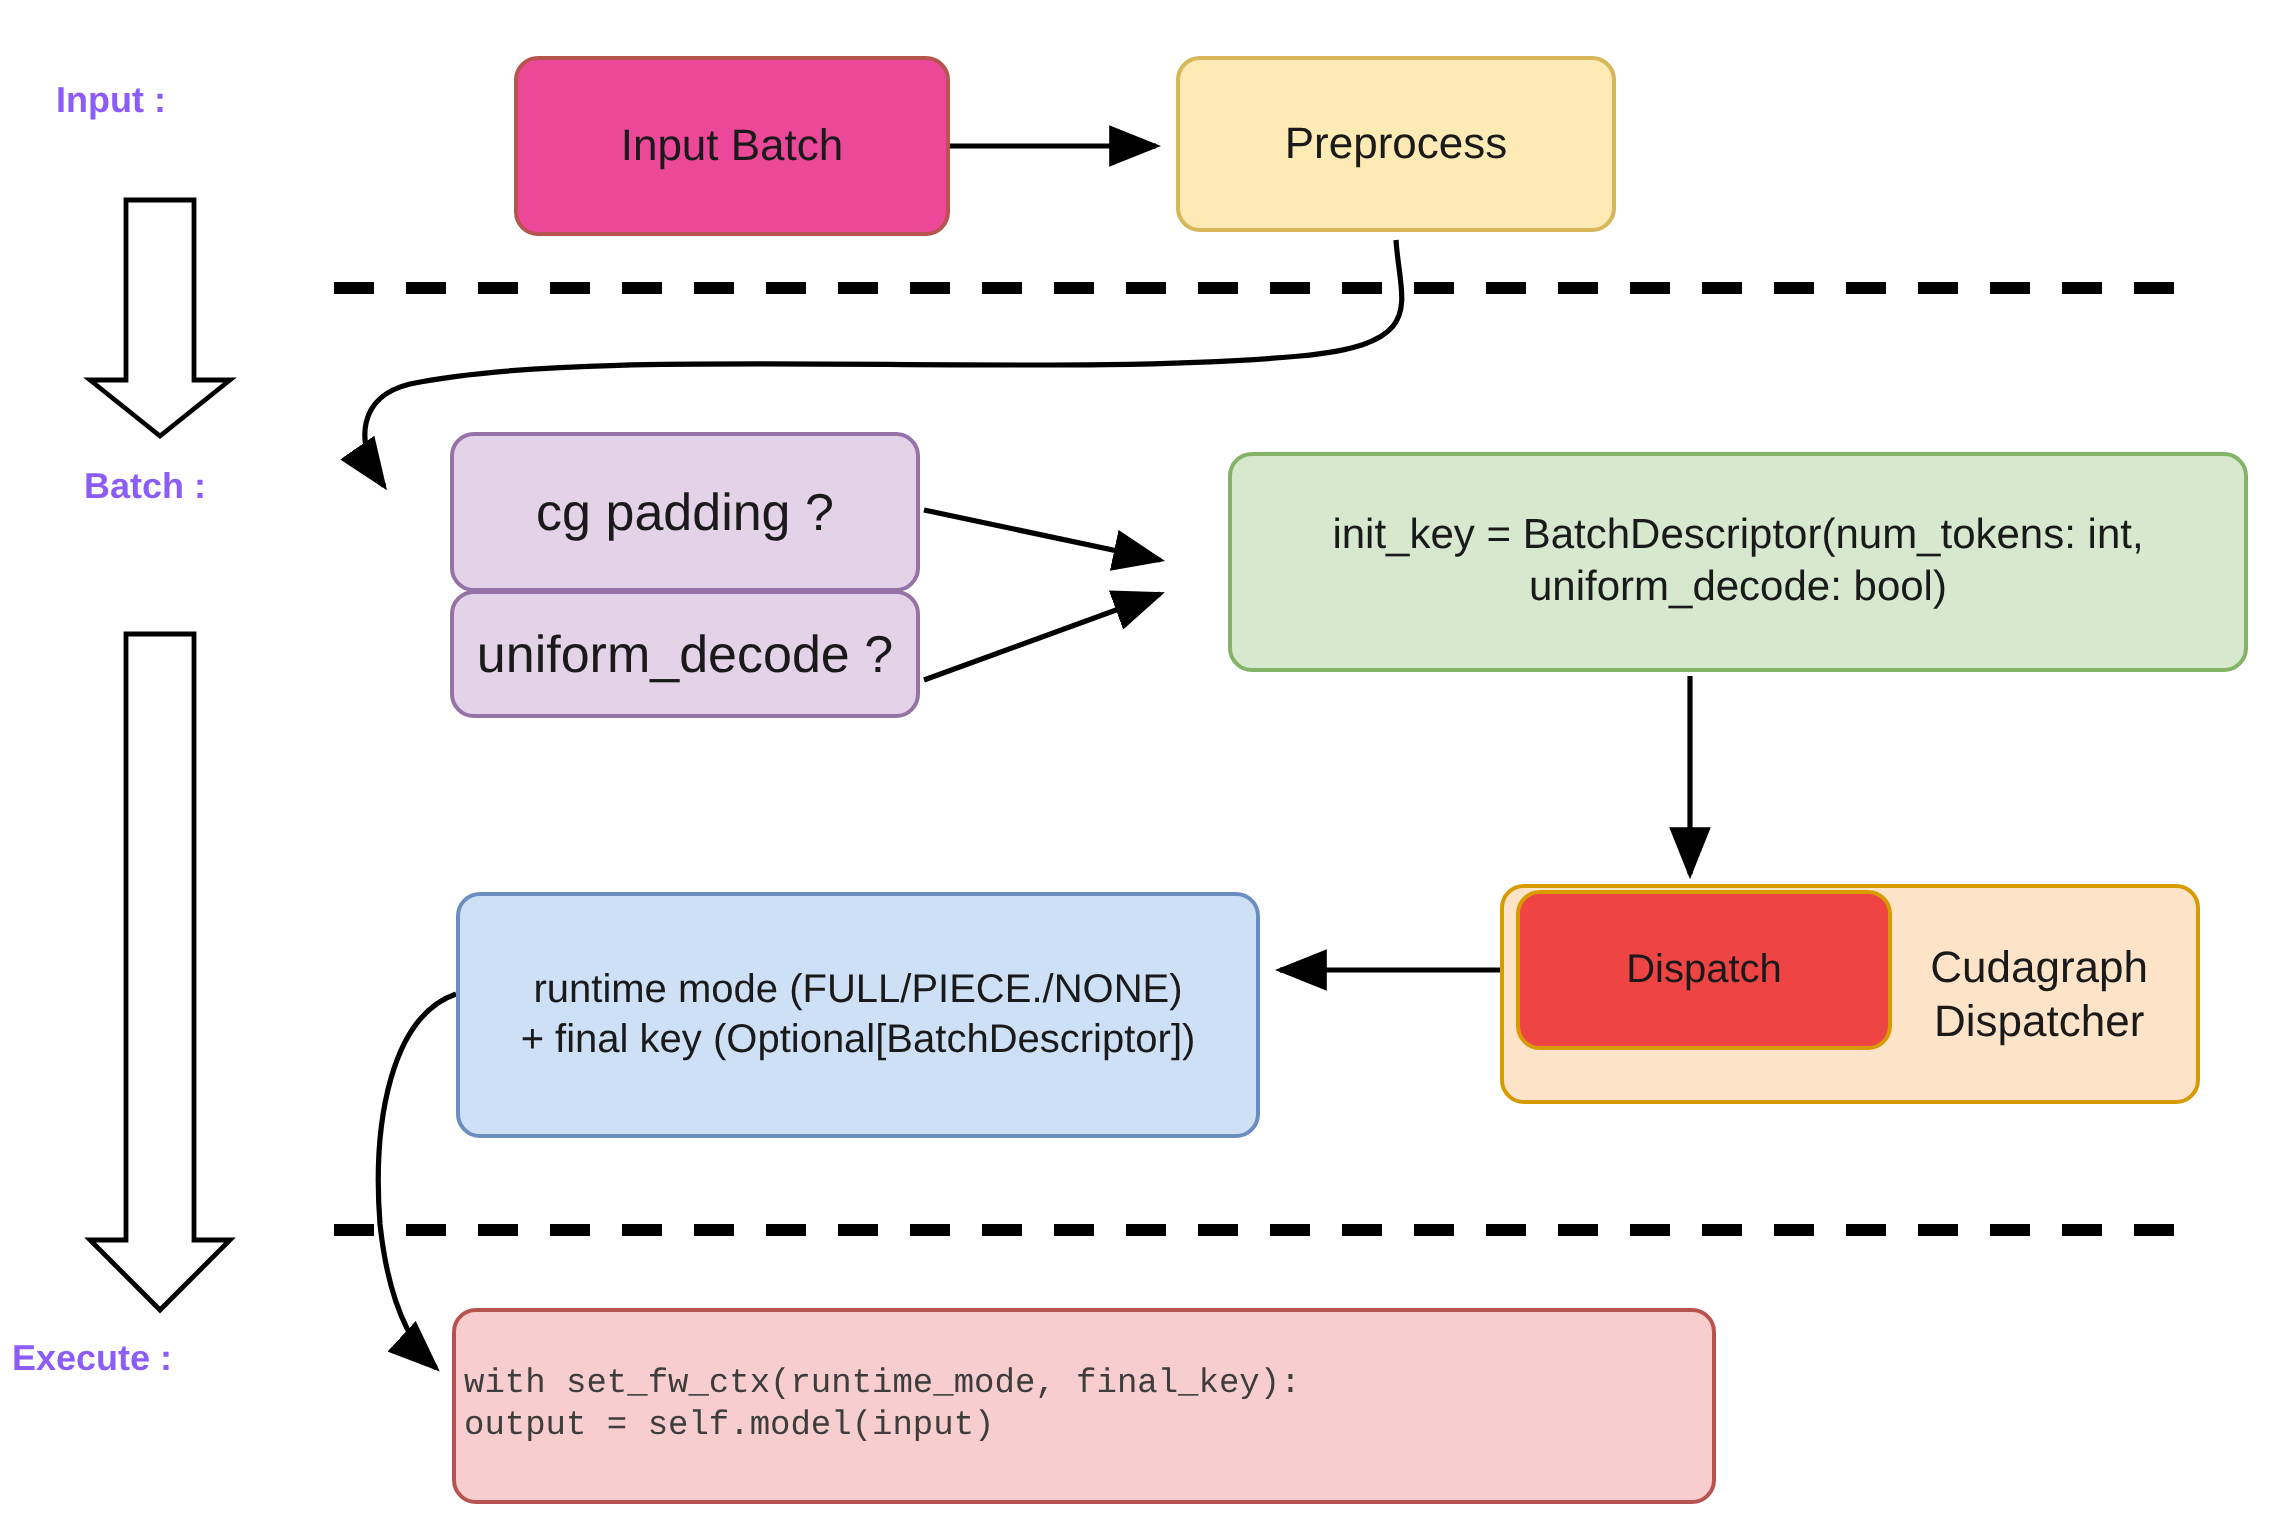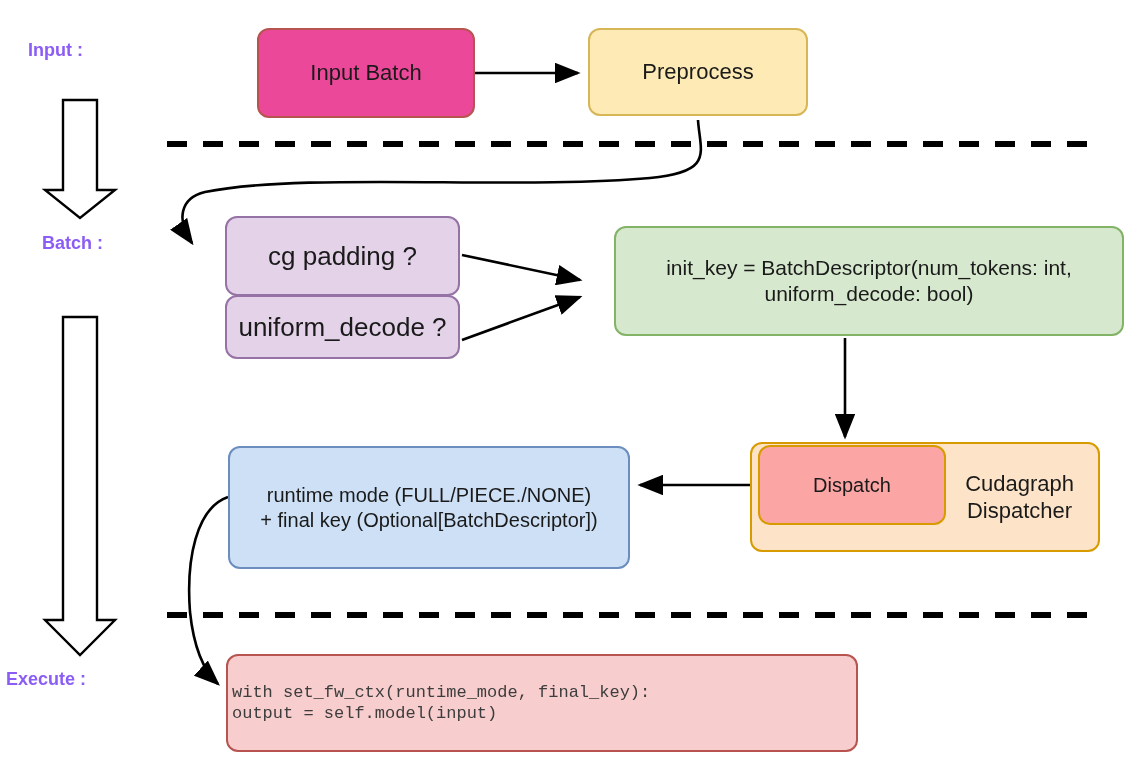--- a/index.html
+++ b/index.html
@@ -82,21 +82,21 @@
   #node-cudagraph-dispatcher {
     left: 750px; top: 442px; width: 350px; height: 110px;
     background: #fde4c8; border-color: #d79b00;
     font-size: 22px;
     align-items: center;
     justify-content: flex-end;
     padding-right: 24px;
   }
   #node-dispatch {
     left: 758px; top: 445px; width: 188px; height: 80px;
-    background: #fca5a5; border-color: #d79b00;
+    background: #ef4444; border-color: #d79b00;
     font-size: 20px;
   }
   #node-runtime-mode {
     left: 228px; top: 446px; width: 402px; height: 123px;
     background: #cde0f5; border-color: #6c8ebf;
     font-size: 20px;
     padding: 0 8px;
   }
   #node-execute-code {
     left: 226px; top: 654px; width: 632px; height: 98px;

